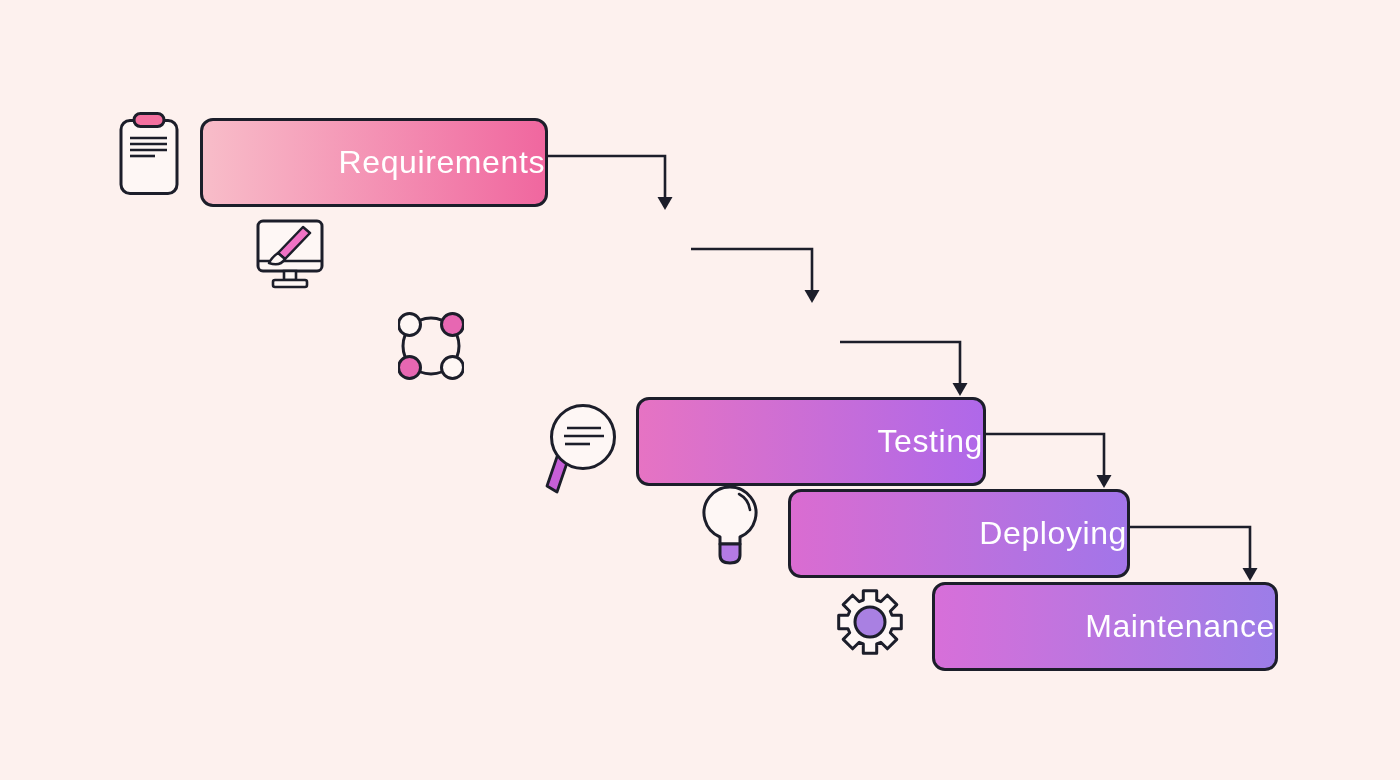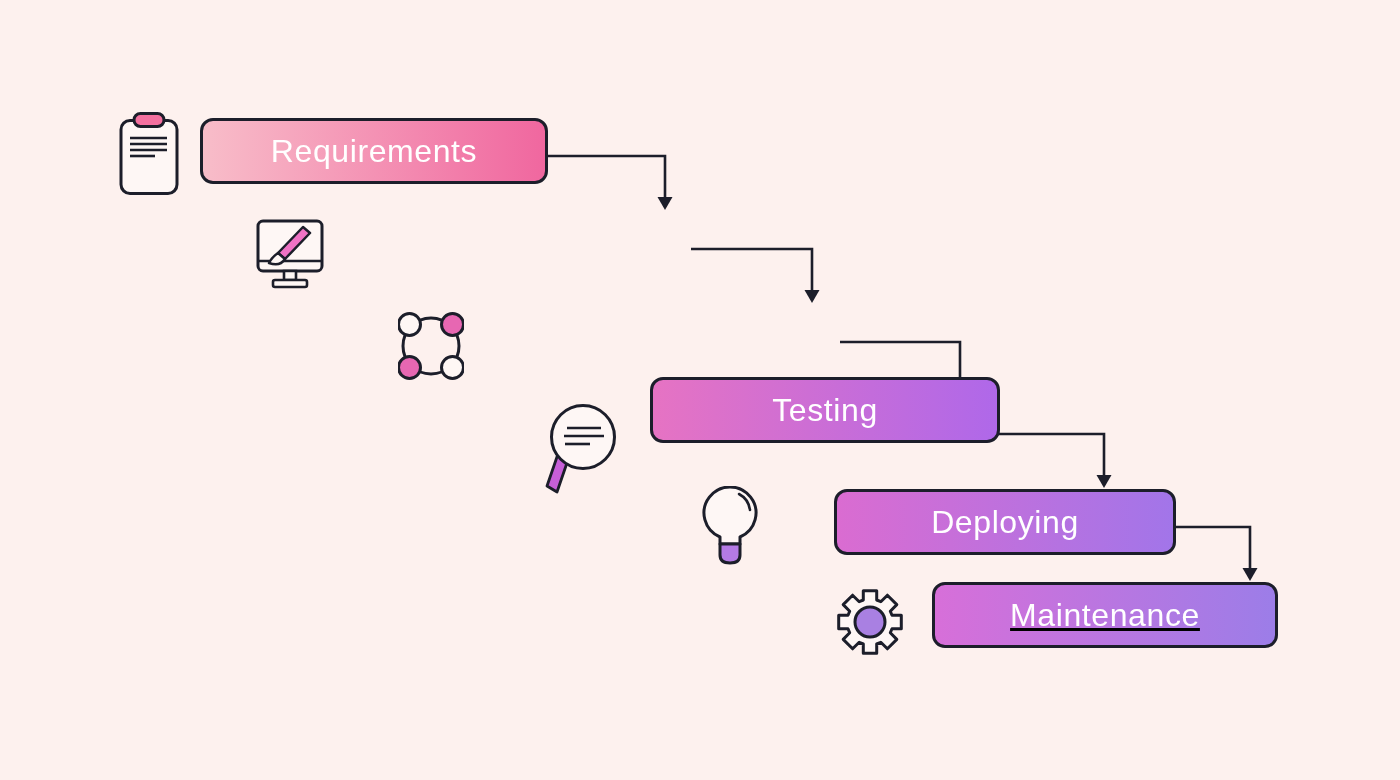--- a/index.html
+++ b/index.html
@@ -22,41 +22,41 @@
   }
   .arrow-line {
     fill: none;
     stroke: var(--connector-color, #1c1e2a);
     stroke-width: 2.6;
   }
   .arrow-head { fill: var(--connector-color, #1c1e2a); }
 
   .stage {
     position: absolute;
-    height: 66px;
+    height: 89px;
     box-sizing: border-box;
     border: 3px solid var(--outline, #1c1e2a);
     border-radius: 13px;
     display: flex;
     align-items: center;
-    justify-content: center;
+    justify-content: flex-end;
   }
   .stage-label {
     font-size: 32px;
     letter-spacing: 0.6px;
     color: var(--label-color, #ffffff);
     white-space: nowrap;
   }
 
   #stage-0 { left: 200px; top: 118px; width: 348px; }
   #stage-1 { left: 345px; top: 211px; width: 346px; }
   #stage-2 { left: 492px; top: 304px; width: 348px; }
-  #stage-3 { left: 636px; top: 377px; width: 350px; margin-left: 14px; }
+  #stage-3 { left: 636px; top: 397px; width: 350px; }
   #stage-4 { left: 788px; top: 489px; width: 342px; }
-  #stage-5 { left: 932px; top: 582px; width: 346px; text-decoration: underline; }
+  #stage-5 { left: 932px; top: 582px; width: 346px; }
 
   .icon { position: absolute; }
   #icon-0 { left: 118px; top: 111px; }
   #icon-1 { left: 256px; top: 219px; }
   #icon-2 { left: 398px; top: 308px; }
   #icon-3 { left: 543px; top: 401px; }
   #icon-4 { left: 701px; top: 486px; }
   #icon-5 { left: 835px; top: 587px; }
 
   .icon path, .icon rect, .icon circle, .icon line {
@@ -135,20 +135,20 @@
     <path d="M66.3,28.3 L66.3,41.7 L57,41.7 L55.3,45.8 L61.8,52.4 L52.4,61.8 L45.8,55.3 L41.7,57 L41.7,66.3 L28.3,66.3 L28.3,57 L24.2,55.3 L17.6,61.8 L8.2,52.4 L14.7,45.8 L13,41.7 L3.7,41.7 L3.7,28.3 L13,28.3 L14.7,24.2 L8.2,17.6 L17.6,8.2 L24.2,14.7 L28.3,13 L28.3,3.7 L41.7,3.7 L41.7,13 L45.8,14.7 L52.4,8.2 L61.8,17.6 L55.3,24.2 L57,28.3 Z" fill="var(--icon-fill)" stroke="var(--outline)" stroke-width="3" stroke-linejoin="round"></path>
     <circle cx="35" cy="35" r="15" fill="var(--s5-accent)" stroke="var(--outline)" stroke-width="3"></circle>
   </svg>
 
   <div id="stage-0" class="stage" style="background: linear-gradient(90deg, rgb(248, 189, 201), rgb(240, 103, 159));">
     <span class="stage-label">Requirements</span>
   </div>
   <div id="stage-3" class="stage" style="background: linear-gradient(90deg, rgb(230, 115, 195), rgb(175, 104, 233));">
     <span class="stage-label">Testing</span>
   </div>
-  <div id="stage-4" class="stage" style="background: linear-gradient(90deg, rgb(218, 108, 209), rgb(162, 117, 233)); margin-left: 46px;">
+  <div id="stage-4" class="stage" style="background: linear-gradient(90deg, rgb(218, 108, 209), rgb(162, 117, 233));">
     <span class="stage-label">Deploying</span>
   </div>
   <div id="stage-5" class="stage" style="background: linear-gradient(90deg, rgb(215, 111, 217), rgb(156, 125, 232));">
     <span class="stage-label">Maintenance</span>
   </div>
 
 </div>
 
 </body></html>

